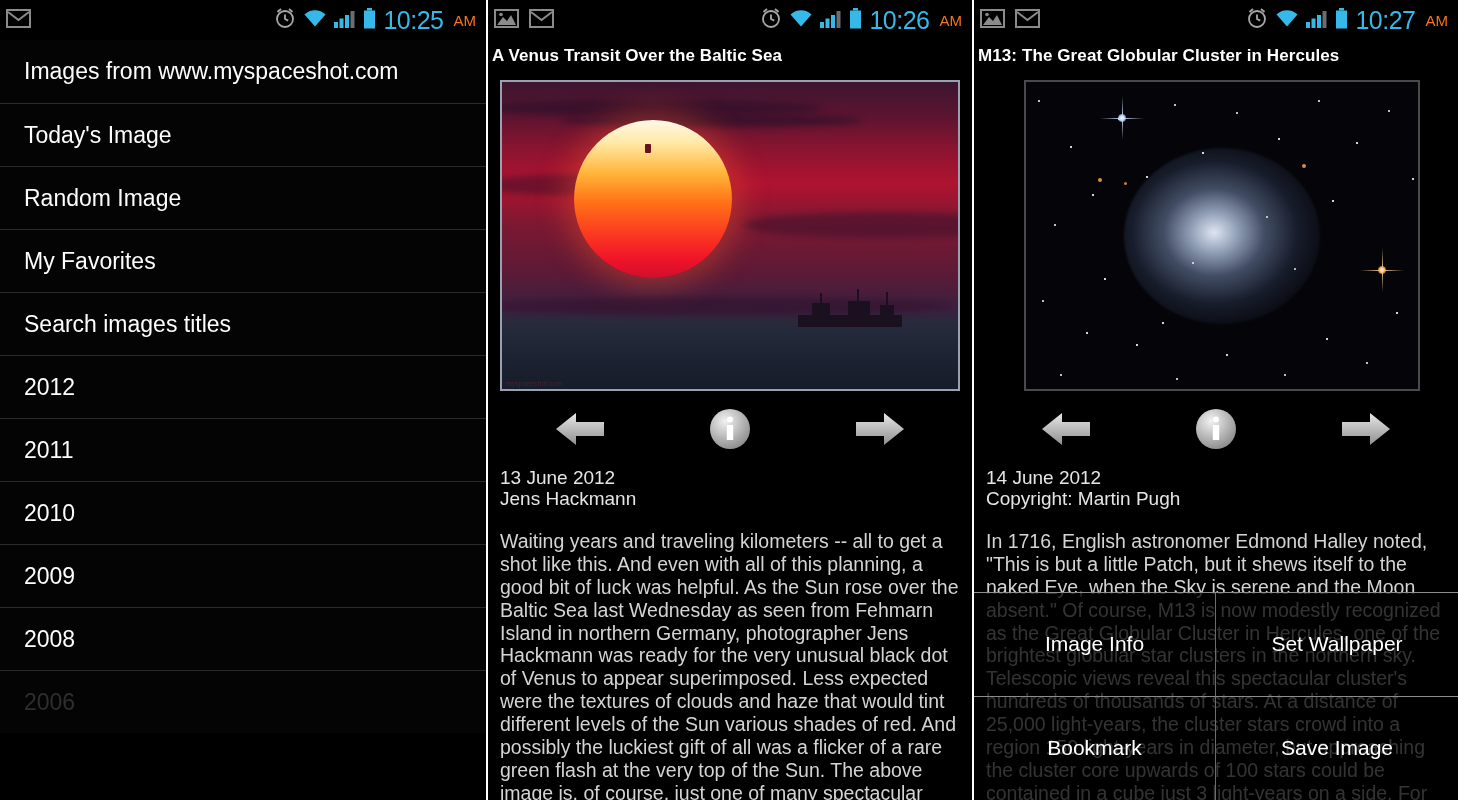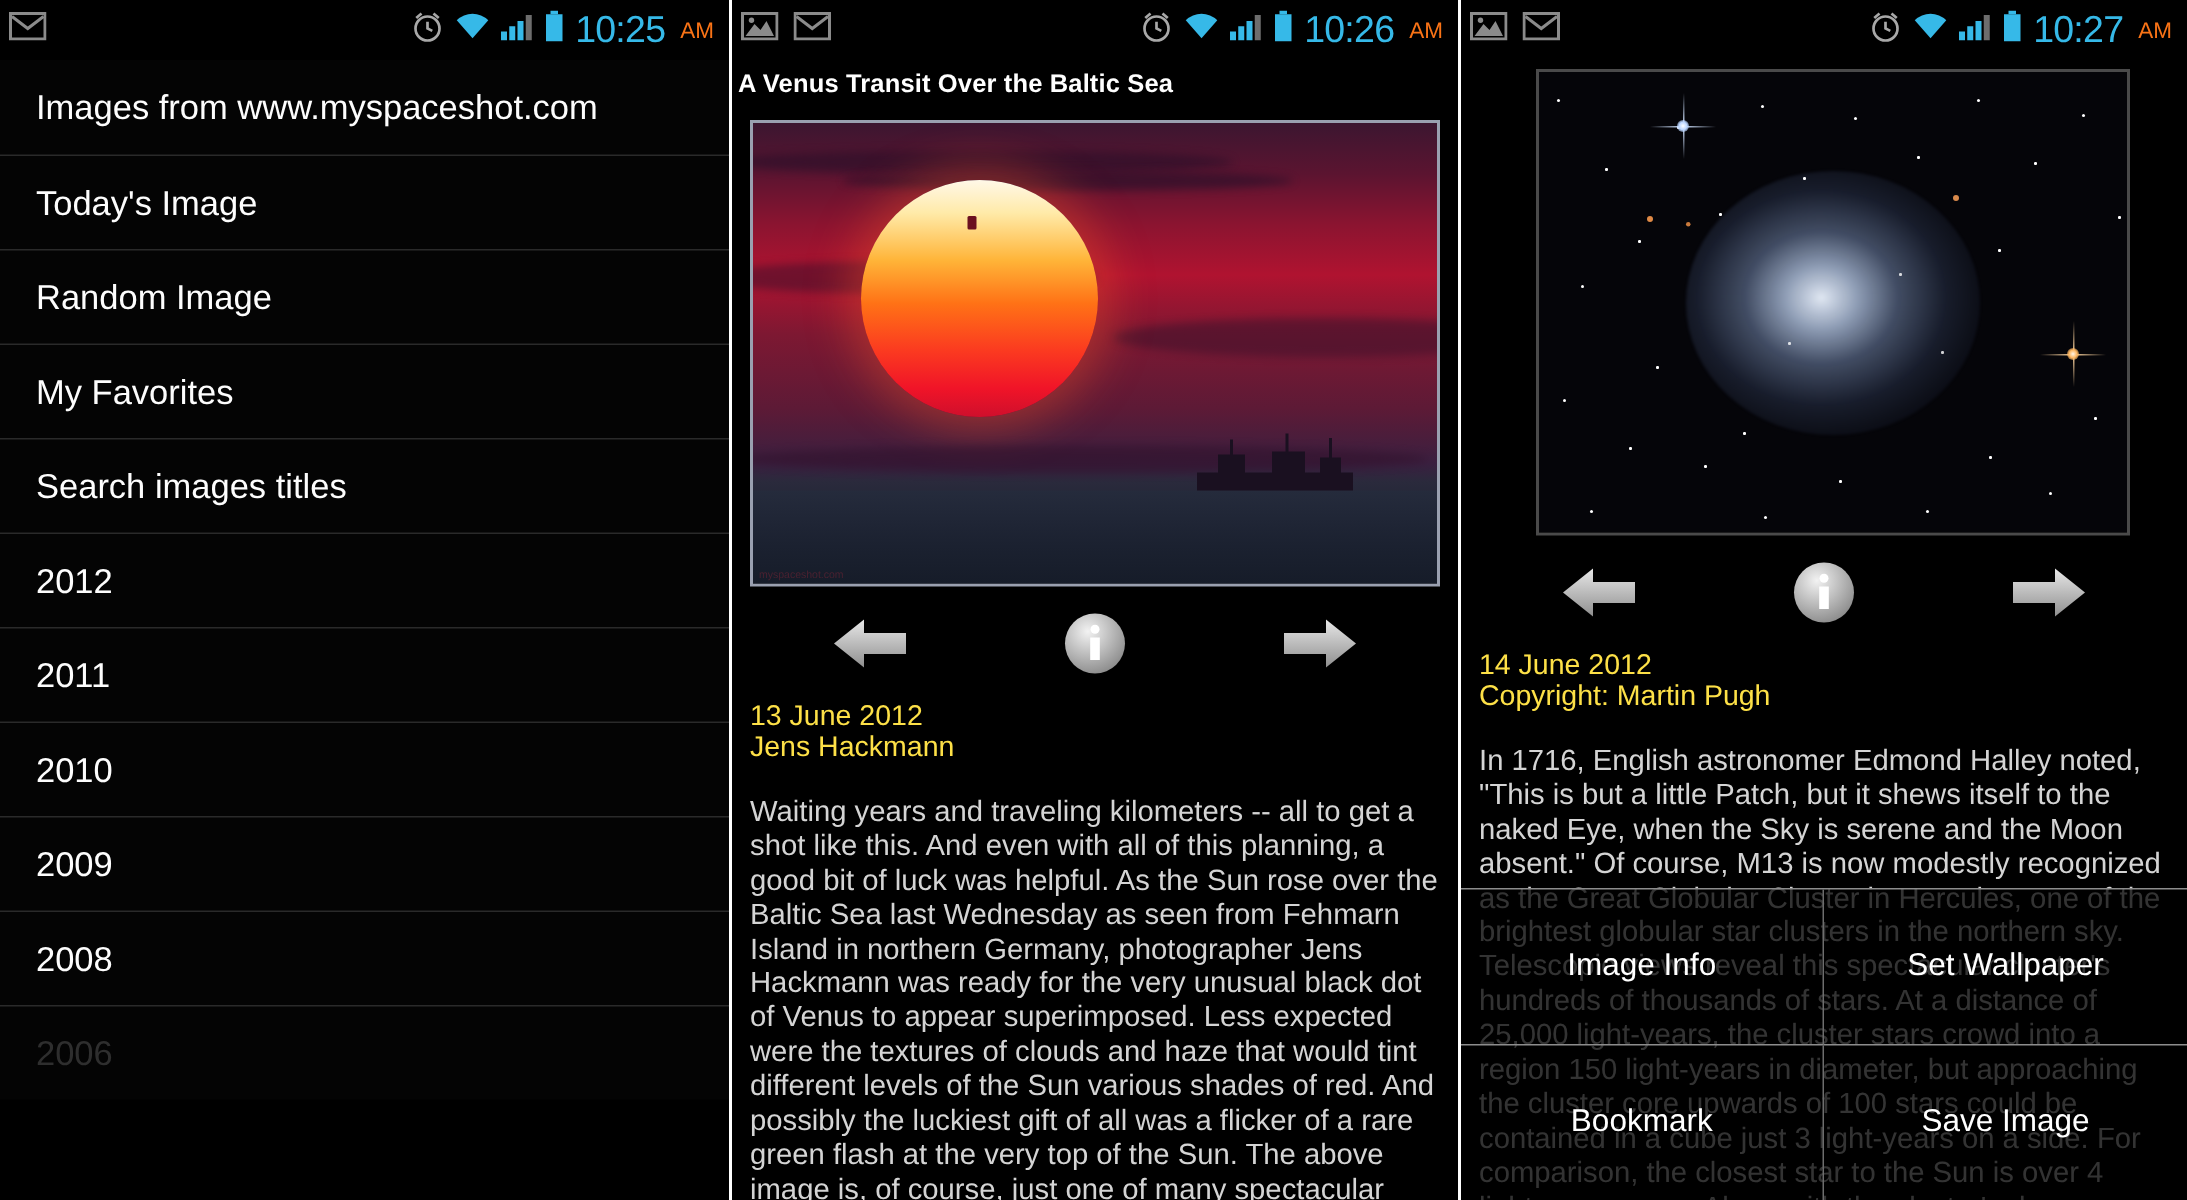--- a/index.html
+++ b/index.html
@@ -144,21 +144,21 @@
   .navrow{
     height:76px;
     display:flex; align-items:center; justify-content:space-between;
     padding:0 66px;
   }
   .navbtn{ cursor:pointer; line-height:0; }
 
   
   .meta{
     padding:0 12px;
-    color:#fde047;
+    color:#e5e5e5;
     font-size:19px; line-height:1.13;
   }
   .body-text{
     padding:20px 12px 0 12px;
     color:#d4d4d4;
     font-size:19.5px;
     line-height:1.175;
     text-align:left;
   }
 
@@ -437,20 +437,21 @@
           <svg width="13" height="21" viewBox="0 0 13 21">
               <rect x="4" y="0" width="5" height="2.5" fill="#36b9e8"></rect>
               <rect x="1" y="2.5" width="11" height="18" fill="#36b9e8"></rect>
             </svg>
         </span>
         <span class="clock-time">10:27</span>
         <span class="clock-ampm">AM</span>
       </div>
     </div>
 
+    <div class="apptitle">M13: The Great Globular Cluster in Hercules</div>
 
     <div class="photo-frame" style="margin:6px 38px 0 50px; border:2px solid #4a4a4a; height:311px;">
       <div class="cluster">
         <div class="core"></div>
         <div class="starfield">
           <span class="st" style="left:12px;  top:18px;  width:2px; height:2px;"></span>
           <span class="st" style="left:44px;  top:64px;  width:1.5px;height:1.5px;"></span>
           <span class="st" style="left:28px;  top:142px; width:2px; height:2px;"></span>
           <span class="st" style="left:16px;  top:218px; width:2px; height:2px;"></span>
           <span class="st" style="left:60px;  top:250px; width:1.5px;height:1.5px;"></span>

